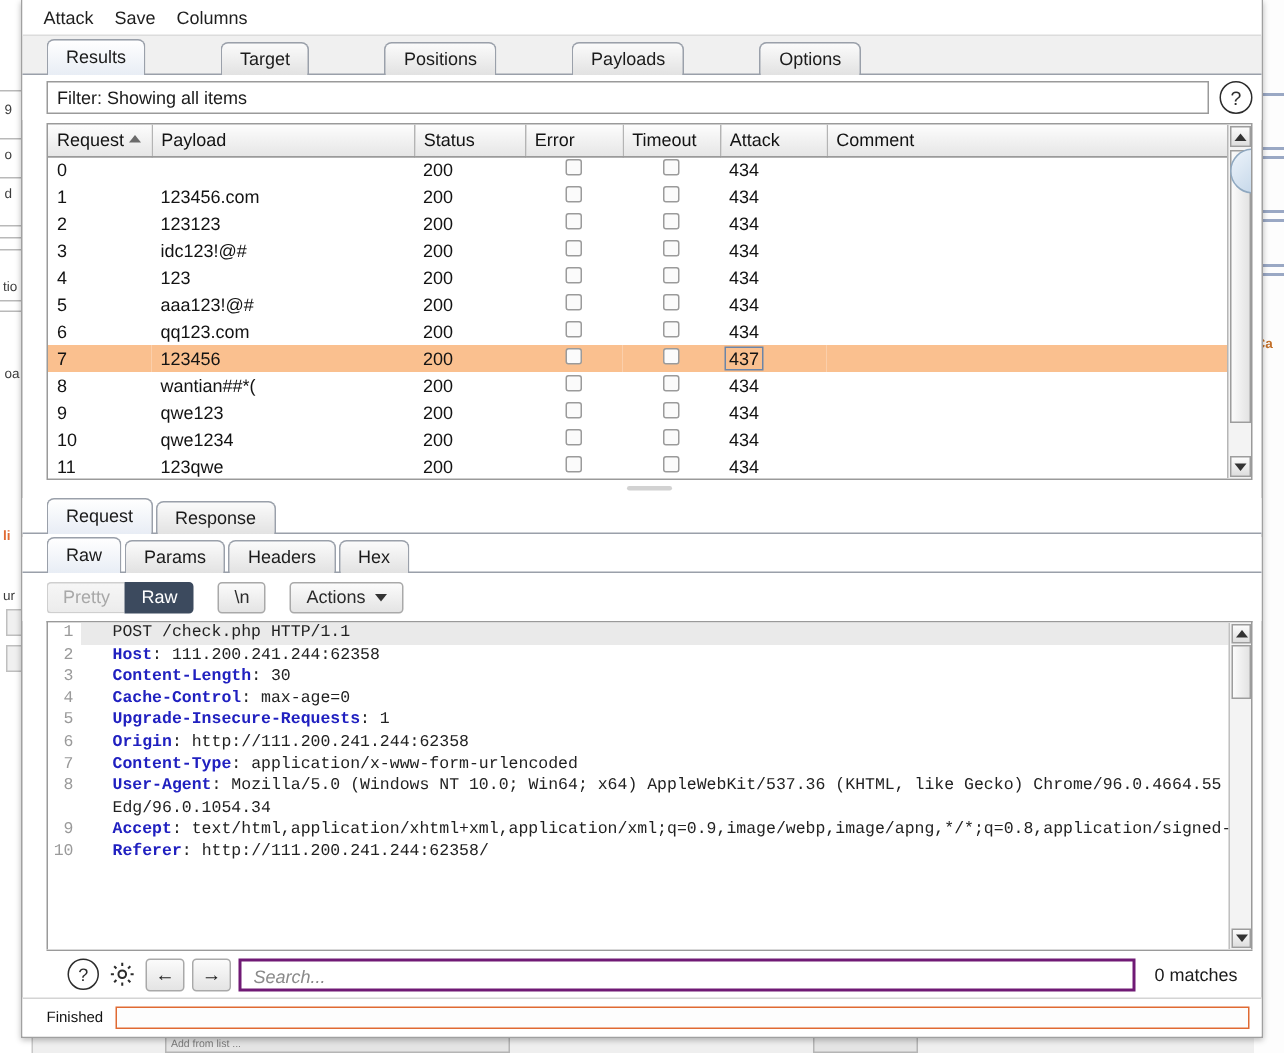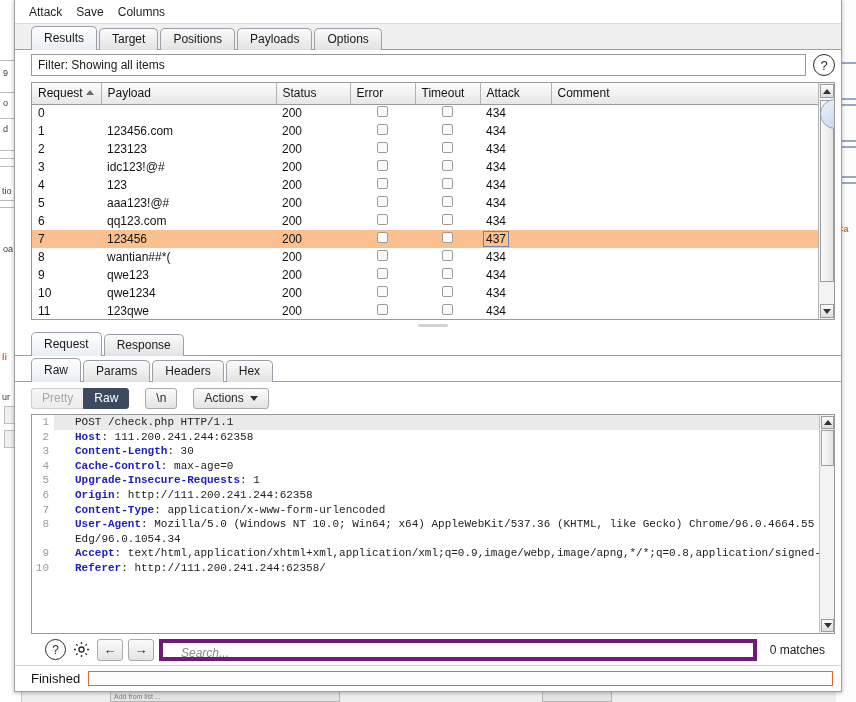--- a/index.html
+++ b/index.html
@@ -54,21 +54,21 @@
             font-size:13px; color:#2a2a2a; }
   .winbtn svg { display:block; }
 
   .menubar { height:24px; flex:0 0 24px; display:flex; align-items:center;
              background:#ffffff; padding-left:14px; border-bottom:1px solid #dcdcdc; }
   .menu-item { font-size:12px; color:#1f1f1f; margin-right:14px; }
 
   
   .tabstrip { height:26px; flex:0 0 26px; background:#f0f0f0; position:relative;
               display:flex; align-items:flex-end; padding-left:16px;
-              border-bottom:1px solid #9aa0aa; }
+              border-bottom:1px solid #9aa0aa;gap:48px; }
   .tab {
     height:22px; line-height:20px; padding:0 12px; margin-right:2px;
     font-size:12px; color:#1b1b1b;
     background:linear-gradient(to bottom,#fbfbfb,#e2e2e2);
     border:1px solid #9aa0aa; border-bottom:none;
     border-radius:5px 5px 0 0; position:relative; top:1px;
   }
   .tab.active {
     background:linear-gradient(to bottom,#ffffff,#e8edf5);
     height:24px; line-height:22px; top:1px; z-index:3;
@@ -170,28 +170,28 @@
   
   .searchbar { flex:0 0 32px; display:flex; align-items:center; gap:5px;
                padding:0 8px 0 14px; background:#ffffff;
                border-top:1px solid #9a9a9a; margin:0 6px 0 16px; }
   .circ { width:21px;height:21px;border-radius:50%;border:1.6px solid #2c2c2c;
           display:flex;align-items:center;justify-content:center;font-size:12px;color:#2c2c2c;flex:0 0 21px; }
   .gear { width:21px;height:21px;flex:0 0 21px;display:flex;align-items:center;justify-content:center; }
   .navbtn { width:26px;height:22px;border:1px solid #a9a9a9;border-radius:3px;
             background:linear-gradient(to bottom,#fbfbfb,#e4e4e4);
             display:flex;align-items:center;justify-content:center;font-size:13px;color:#1e1e1e; }
-  .searchinput { flex:1; height:22px; border:4px solid #701a75; background:#fff;
-                 font-size:12px; color:#8a8a8a; font-style:italic; line-height:20px; padding-left:18px; }
+  .searchinput { flex:1; height:22px; border:2px solid #701a75; background:#fff;
+                 font-size:12px; color:#8a8a8a; font-style:italic; line-height:20px; padding-left:8px; }
   .matches { font-size:12px; color:#1b1b1b; white-space:nowrap; padding-left:8px; padding-right:2px; }
 
   
   .statusbar { flex:0 0 26px; display:flex; align-items:center; padding:0 8px 0 16px;
                gap:8px; background:#ffffff; border-top:1px solid #d4d4d4; }
-  .status-text { font-size:13px; color:#131313; white-space:nowrap; }
+  .status-text { font-size:10px; color:#131313; white-space:nowrap; }
   .progress { flex:1; height:15px; border:1px solid #e06a33; background:#fdfdfd; padding:0; }
   .progress .fill { height:100%; width:100%;
                     background:linear-gradient(to bottom,#fb8d5c 0%,#f4seb 40%,#f4apt 41%,#f2672b 100%);
                     background:linear-gradient(to bottom,#fb9267 0%,#f9seb 0%,#fa8a5c 35%,#f46d2f 48%,#f8835a 100%); }
 </style>
 </head>
 <body>
 
 <div id="root">
 

